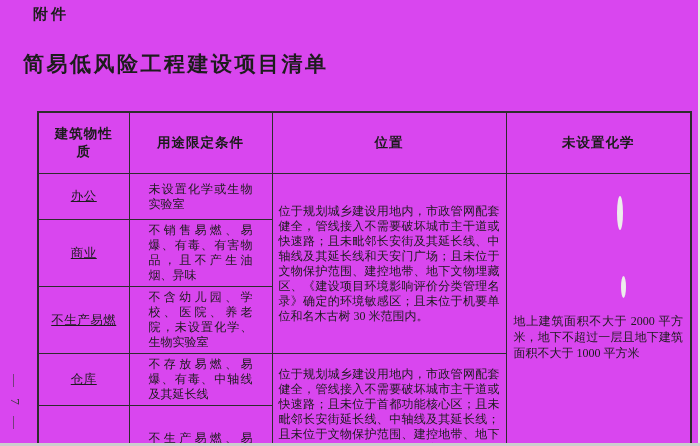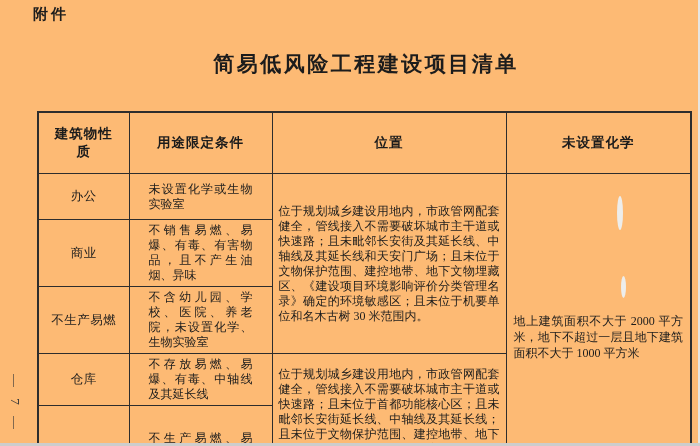--- a/index.html
+++ b/index.html
@@ -1,40 +1,39 @@
 <!DOCTYPE html>
 <html><head>
 <meta charset="utf-8">
 <style>
   html, body { margin: 0; padding: 0; }
   body { background: #e9e9e9; }
   .screen {
     position: relative;
     width: 700px;
     height: 446px;
-    background: #fdba74;
+    background: #d946ef;
     overflow: hidden;
     font-family: "Liberation Serif", "DejaVu Serif", serif;
     color: #1c1c1c;
   }
   .attachment {
     position: absolute;
     left: 33px;
     top: 5px;
     font-family: "Liberation Sans", "DejaVu Sans", sans-serif;
     font-weight: 700;
     font-size: 15px;
     letter-spacing: 3px;
   }
   .doc-title {
     position: absolute;
-    left: 32px;
+    left: 23px;
     right: 0;
     top: 50px;
-    text-align: center;
     font-size: 21px;
     font-weight: 700;
     letter-spacing: 2.5px;
   }
   table.main-table {
     position: absolute;
     left: 37px;
     top: 111px;
     width: 653px;
     border-collapse: collapse;
@@ -53,20 +52,21 @@
     text-align: center;
     letter-spacing: 1px;
     padding: 12px;
   }
   td.cell-type {
     text-align: center;
     vertical-align: middle;
     font-size: 12.5px;
     padding: 0 2px;
     letter-spacing: 0.5px;
+    text-decoration: underline;
   }
   td.cell-cond {
     font-size: 12px;
     line-height: 15px;
     padding: 3px 19px;
     text-align: justify;
     vertical-align: middle;
   }
   td.cell-loc {
     font-size: 12px;

